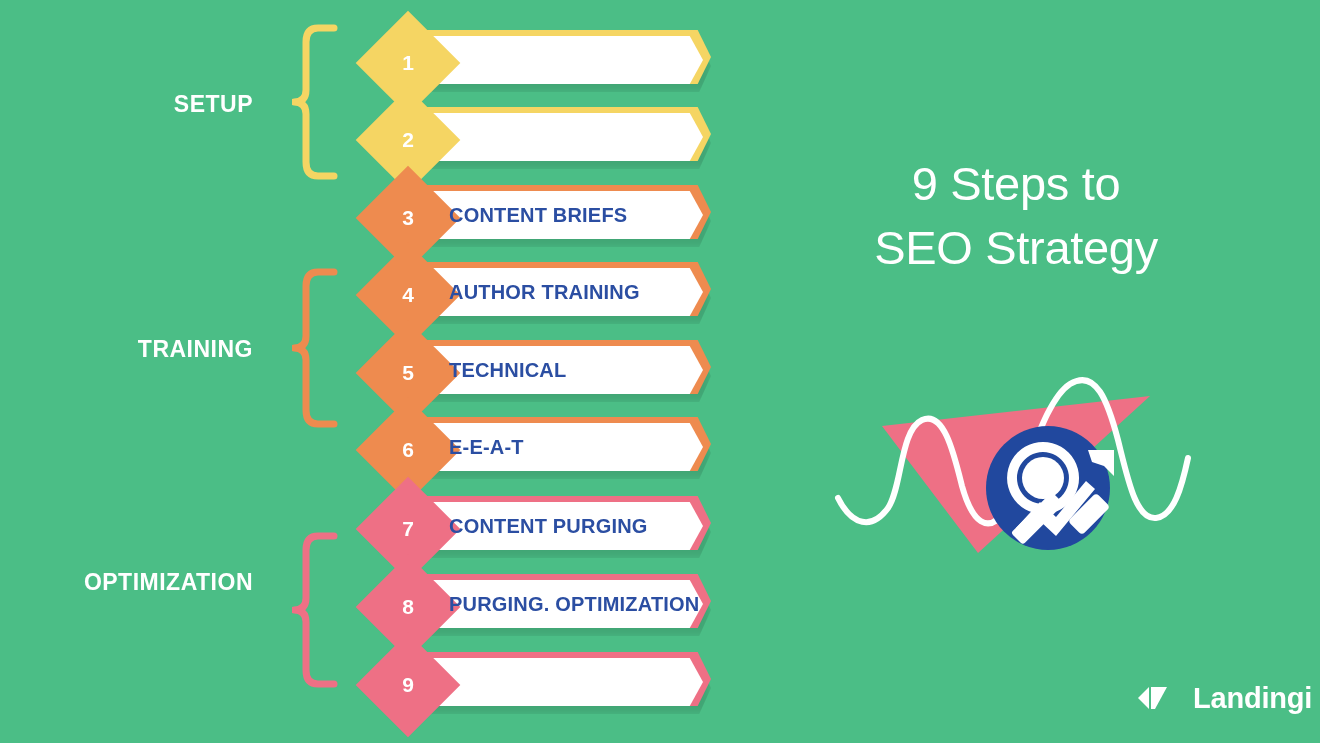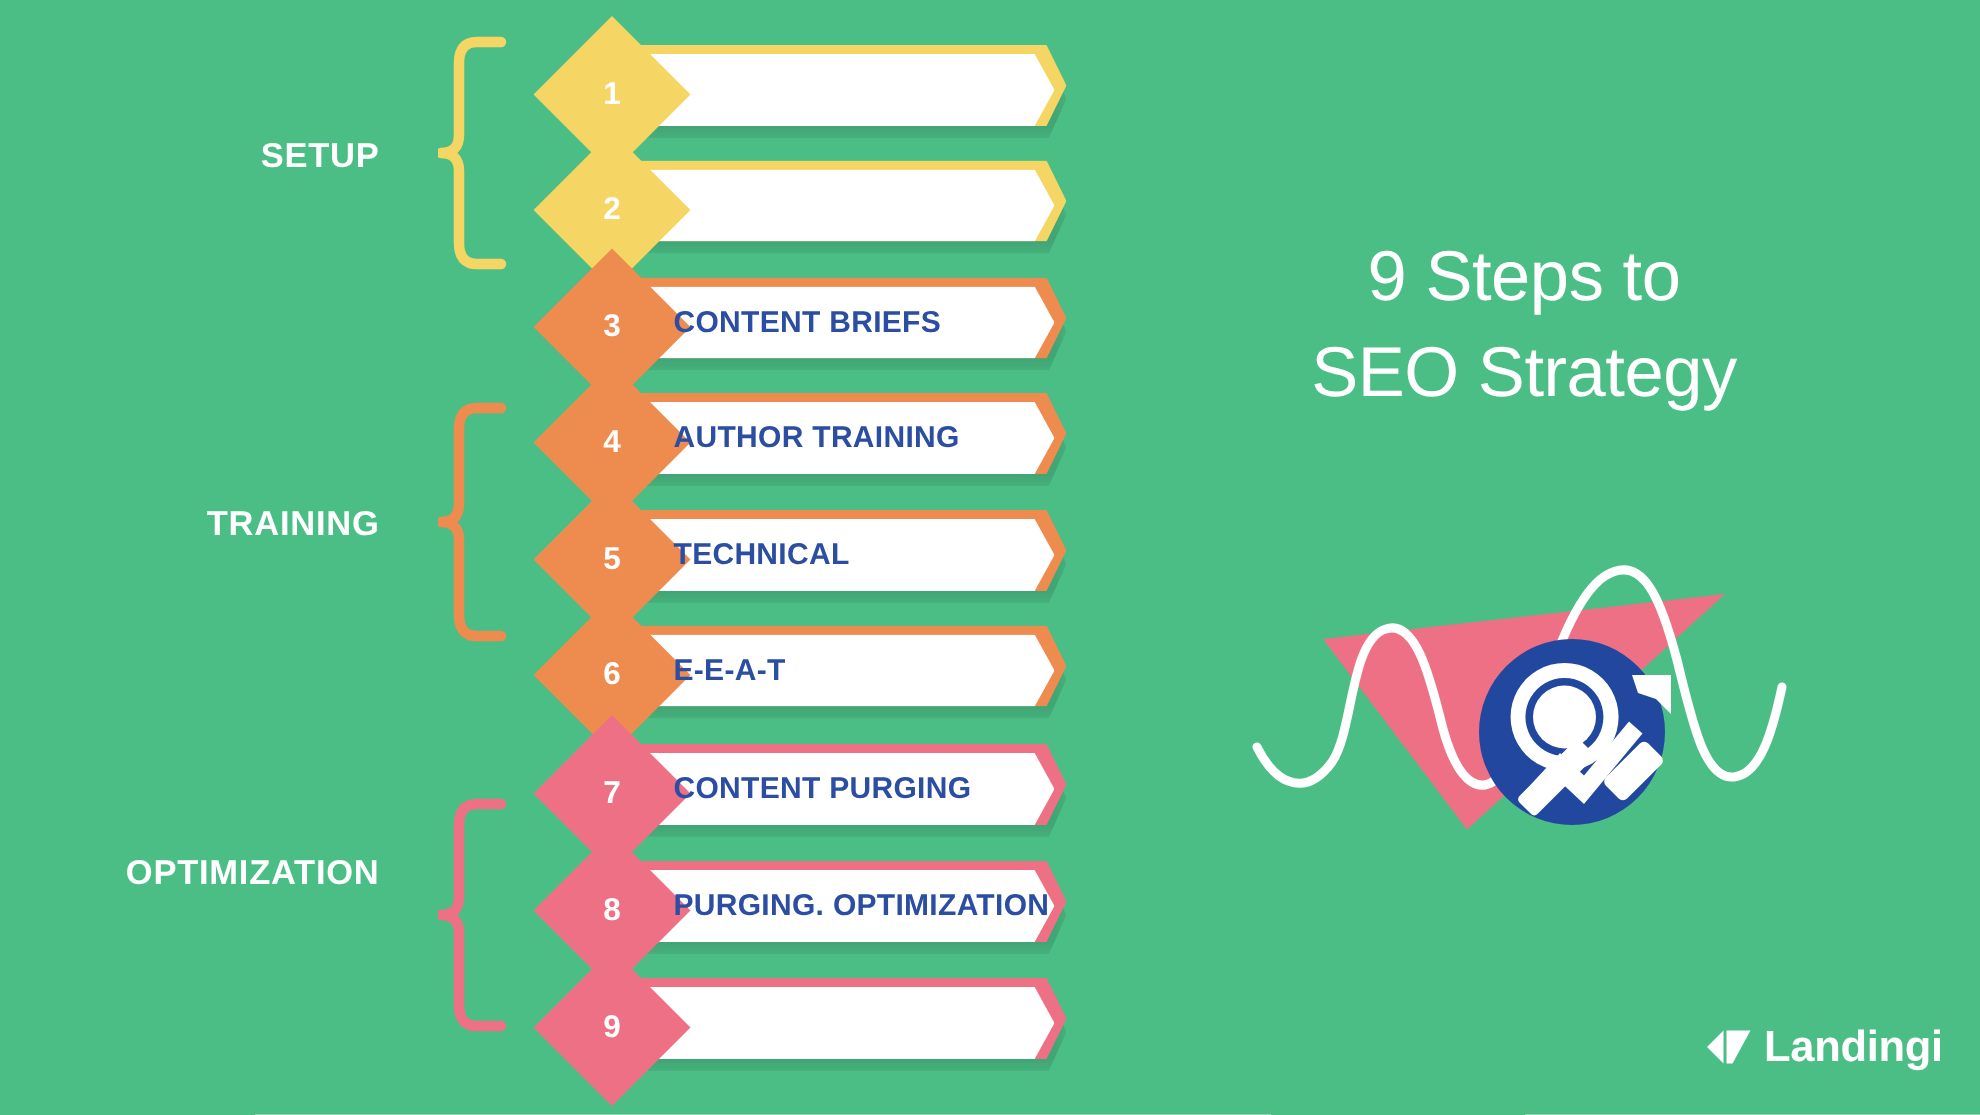--- a/index.html
+++ b/index.html
@@ -73,21 +73,21 @@
   #title{
     position:absolute;left:806px;top:152px;width:420px;
     text-align:center;
     color:#FFFFFF;
     font-size:47px;
     font-weight:normal;
     line-height:1.36;
     letter-spacing:-.3px;
   }
   #illustration{position:absolute;left:830px;top:358px;width:400px;height:210px;}
-  #logo{position:absolute;left:1136px;top:681px;height:34px;display:flex;align-items:center;gap:6px;}
+  #logo{position:absolute;left:1136px;top:681px;height:34px;display:flex;align-items:center;gap:23px;}
   #logo .logo-text{color:#FFFFFF;font-size:29px;font-weight:bold;letter-spacing:-.2px;}
 </style>
 </head>
 <body>
 
 <div id="stage">
 
   <div class="cat-label" style="right:1067px;top:104px;">SETUP</div>
   <div class="cat-label" style="right:1067px;top:349px;">TRAINING</div>
   <div class="cat-label" style="right:1067px;top:582px;">OPTIMIZATION</div>

